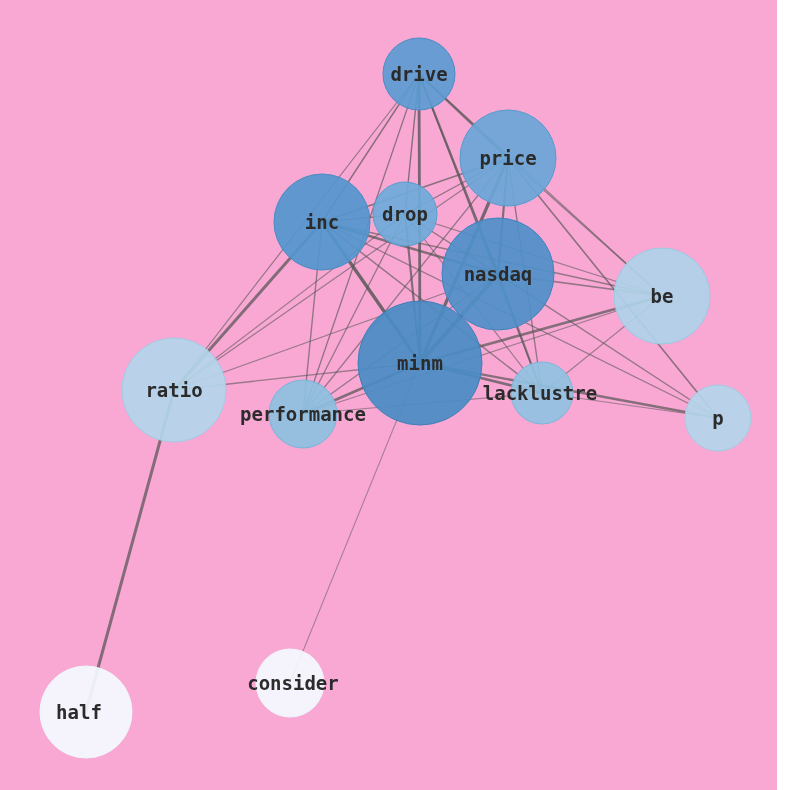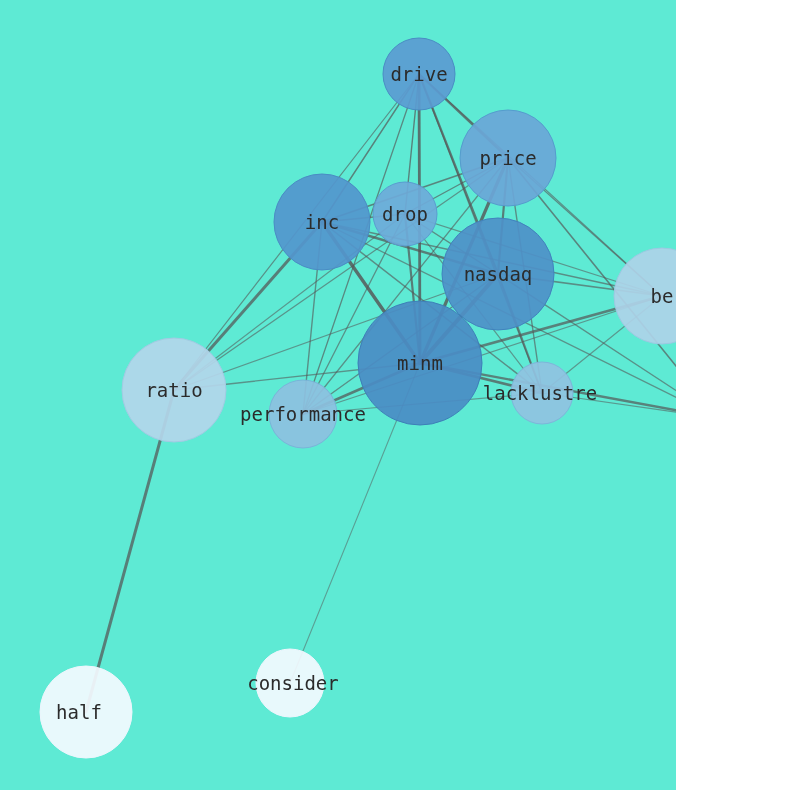--- a/index.html
+++ b/index.html
@@ -6,24 +6,25 @@
   html, body {
     margin: 0;
     padding: 0;
     background: #ffffff;
   }
   body {
     font-family: "DejaVu Sans Mono", "Liberation Mono", monospace;
   }
   #graph-canvas {
     position: relative;
-    width: 676px;
+    width: 777px;
     height: 790px;
-    background: #5eead4;
+    background: #f9a8d4;
     overflow: hidden;
+    font-weight: bold;
   }
   #graph-svg {
     position: absolute;
     top: 0;
     left: 0;
     width: 794px;
     height: 790px;
   }
   .node-label {
     font-family: "DejaVu Sans Mono", "Liberation Mono", monospace;

